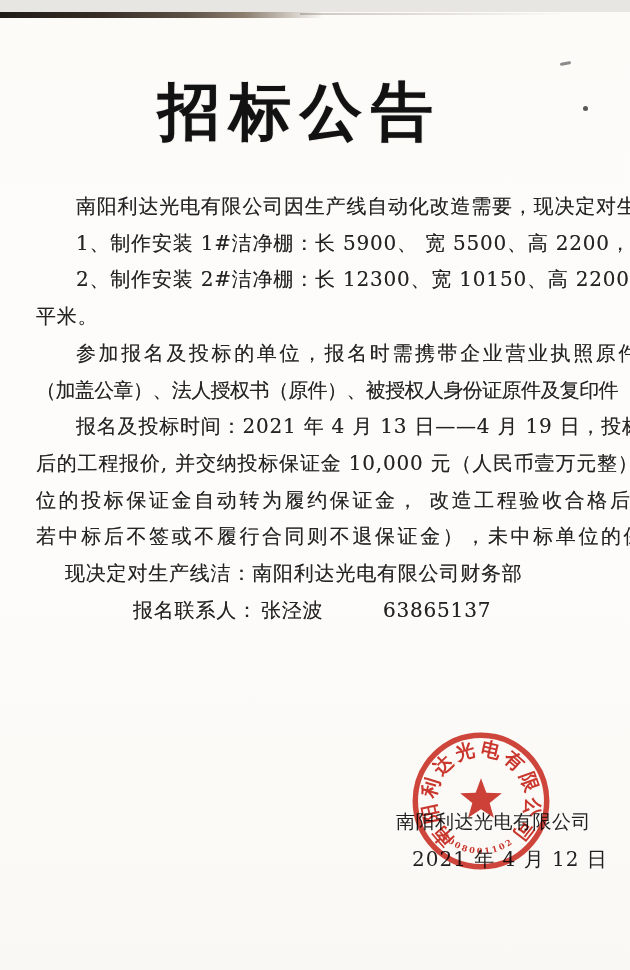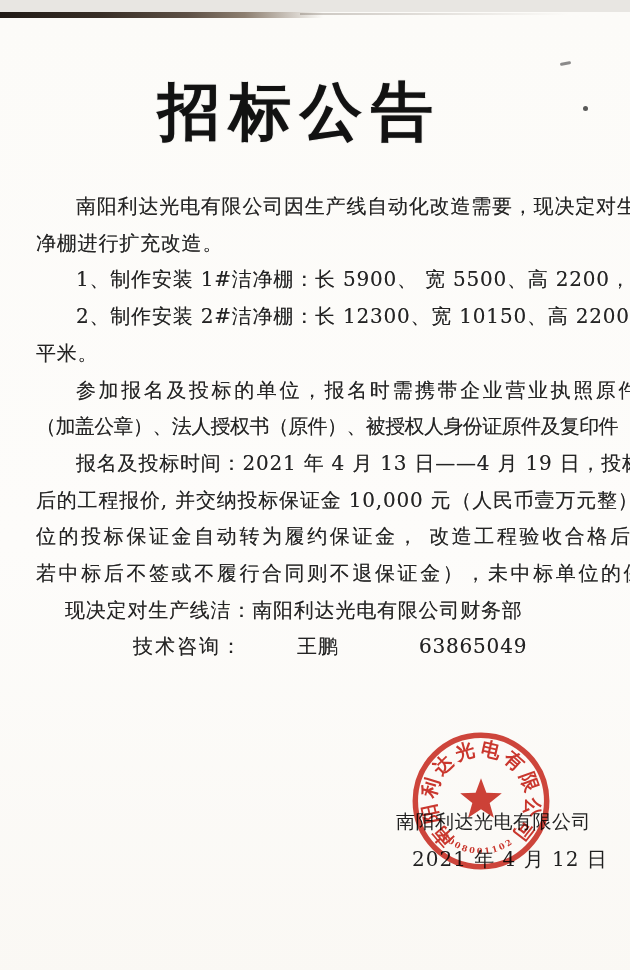--- a/index.html
+++ b/index.html
@@ -83,34 +83,33 @@
   <div class="artifact-top"></div>
   <div class="artifact-top-faint"></div>
   <div class="artifact-dash"></div>
   <div class="artifact-dot"></div>
   <div class="artifact-bottom"></div>
 
   <h1 class="title">招标公告</h1>
 
   <div class="bodytext">
     <p class="indent">南阳利达光电有限公司因生产线自动化改造需要，现决定对生产线洁</p>
-    <p>净棚进行扩充改造。</p>
     <p class="indent">1、制作安装 1#洁净棚：长 5900、 宽 5500、高 2200，面积 32 平米。</p>
     <p class="indent">2、制作安装 2#洁净棚：长 12300、宽 10150、高 2200，面积 124.8</p>
     <p>平米。</p>
     <p class="indent spread">参加报名及投标的单位，报名时需携带企业营业执照原件及复印件</p>
     <p class="tight">（加盖公章）、法人授权书（原件）、被授权人身份证原件及复印件（签名）。</p>
     <p class="indent">报名及投标时间：2021 年 4 月 13 日——4 月 19 日，投标时提交密封</p>
     <p>后的工程报价, 并交纳投标保证金 10,000 元（人民币壹万元整）（中标单</p>
     <p class="spread">位的投标保证金自动转为履约保证金， 改造工程验收合格后退还，</p>
     <p class="spread">若中标后不签或不履行合同则不退保证金），未中标单位的保证金在</p>
     <p class="indent-lg">现决定对生产线洁：南阳利达光电有限公司财务部</p>
 
-    <p class="contact-row second">
-      <span class="c-label">技术咨询：</span><span class="c-name">王鹏</span><span class="c-phone">63865049</span>
+    <p class="contact-row">
+      <span class="c-label">报名联系人：</span><span class="c-name">张泾波</span><span class="c-phone">63865137</span>
     </p>
   </div>
 
   <p class="sign-company">南阳利达光电有限公司</p>
   <p class="sign-date">2021 年 4 月 12 日</p>
 
   <svg class="seal" viewBox="0 0 160 160" xmlns="http://www.w3.org/2000/svg">
     <defs>
       <path id="ringPath" d="M 51.3,121 A 50,50 0 1 1 108.7,121"></path>
       <path id="serialPath" d="M 29.8,109 A 58,58 0 0 0 130.2,109"></path>

